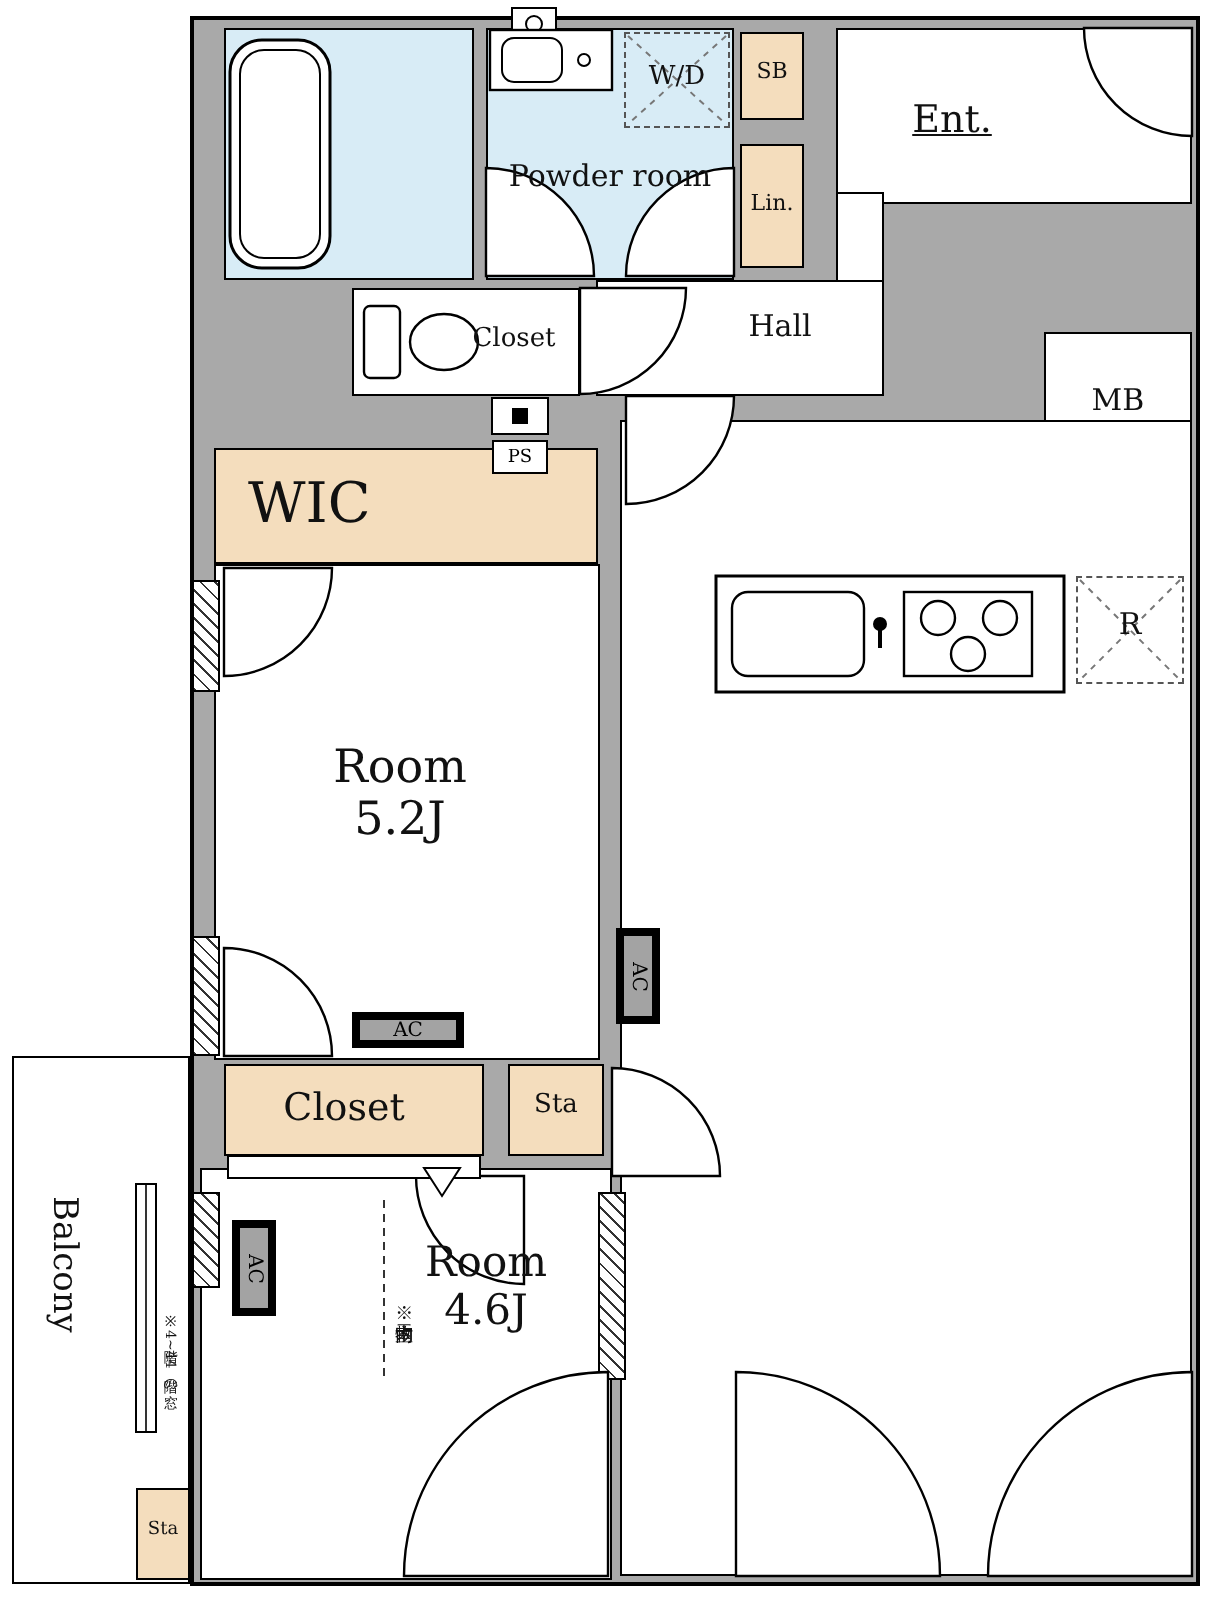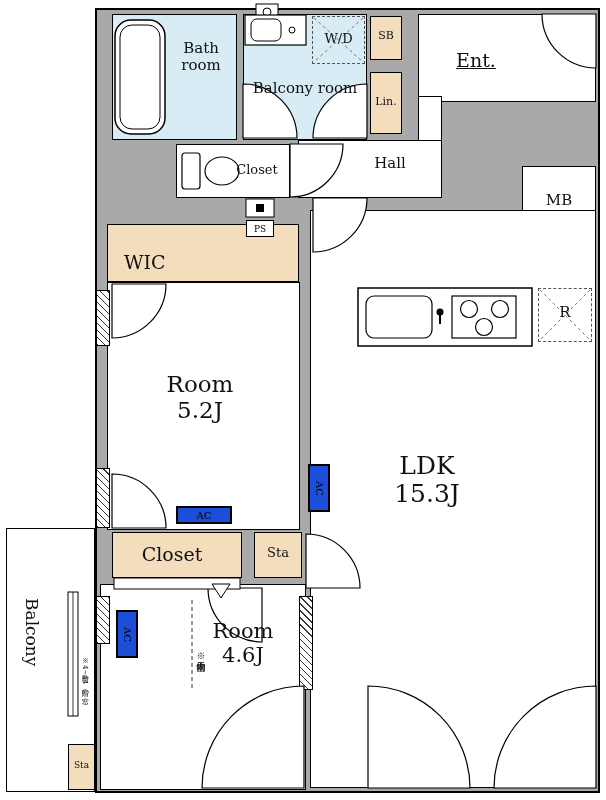--- a/index.html
+++ b/index.html
@@ -11,21 +11,21 @@
   .wet{background:#d8ecf6;}
   .store{background:#f4ddbd;}
   .patch{background:#fff;border:none;}
   .lbl{position:absolute;color:#111;text-align:center;line-height:1.12;white-space:pre-line;}
   .left{text-align:left;}
   .vtext{writing-mode:vertical-rl;}
   .hatch{background-color:#fff;border:1px solid #000;
          background-image:repeating-linear-gradient(45deg,#333 0px,#333 1px,transparent 1px,transparent 5px);}
   .dashedbox{border:1.5px dashed #555;}
   svg{position:absolute;left:0;top:0;pointer-events:none;}
-  .acbox{background:#1d4ed8;border:2px solid #000000;font-size:10px;display:flex;align-items:center;justify-content:center;
+  .acbox{background:#a3a3a3;border:4px solid #000000;font-size:10px;display:flex;align-items:center;justify-content:center;
          font-family:"DejaVu Serif",serif;text-align:right;}
 </style>
 </head>
 <body>
 
 <div class="stage">
 
   <div class="abs unit"></div>
 
   <div class="abs" style="left:6px;top:528px;width:89px;height:264px;background:#fff;border:1.5px solid #000;"></div>
@@ -128,32 +128,30 @@
 
     <rect x="114" y="578" width="126" height="11" fill="#fff" stroke="#000" stroke-width="1"></rect>
     <path d="M 212 584 L 230 584 L 221 598 Z" fill="#fff" stroke="#000" stroke-width="1"></path>
 
     <rect x="68" y="592" width="10" height="124" fill="#fff" stroke="#000" stroke-width="1"></rect>
     <line x1="73" y1="592" x2="73" y2="716" stroke="#000" stroke-width="0.8"></line>
 
     <line x1="192" y1="600" x2="192" y2="688" stroke="#333" stroke-width="1" stroke-dasharray="4 3"></line>
   </svg>
 
-  <div class="lbl" style="left:166px;top:40px;width:70px;font-size:15px;">Bath room</div>
   <div class="lbl" style="left:312px;top:32px;width:53px;font-size:13px;">W/D</div>
   <div class="lbl" style="left:370px;top:30px;width:32px;font-size:11px;">SB</div>
-  <div class="lbl" style="left:250px;top:80px;width:110px;font-size:15px;">Balcony room</div>
+  <div class="lbl" style="left:250px;top:80px;width:110px;font-size:15px;">Powder room</div>
   <div class="lbl" style="left:370px;top:96px;width:32px;font-size:11px;">Lin.</div>
   <div class="lbl" style="left:438px;top:50px;width:76px;font-size:19px;text-decoration:underline;">Ent.</div>
   <div class="lbl" style="left:228px;top:163px;width:58px;font-size:13px;">Closet</div>
   <div class="lbl" style="left:352px;top:155px;width:76px;font-size:15px;">Hall</div>
   <div class="lbl" style="left:538px;top:192px;width:42px;font-size:15px;">MB</div>
-  <div class="lbl left" style="left:124px;top:252px;width:80px;font-size:19px;">WIC</div>
+  <div class="lbl left" style="left:124px;top:236px;width:80px;font-size:28px;">WIC</div>
   <div class="lbl" style="left:148px;top:372px;width:104px;font-size:23px;"><span>Room</span><br><span>5.2J</span></div>
-  <div class="lbl" style="left:368px;top:452px;width:118px;font-size:25px;"><span>LDK</span><br><span>15.3J</span></div>
   <div class="lbl" style="left:538px;top:304px;width:54px;font-size:15px;">R</div>
   <div class="lbl" style="left:112px;top:544px;width:120px;font-size:19px;">Closet</div>
   <div class="lbl" style="left:254px;top:546px;width:48px;font-size:13px;">Sta</div>
   <div class="lbl" style="left:190px;top:620px;width:106px;font-size:21px;"><span>Room</span><br><span>4.6J</span></div>
   <div class="lbl vtext" style="left:22px;top:572px;height:120px;font-size:17px;">Balcony</div>
   <div class="lbl" style="left:68px;top:760px;width:27px;font-size:9px;">Sta</div>
   <div class="lbl vtext" style="left:196px;top:610px;height:80px;font-size:9px;">※室内物干</div>
   <div class="lbl vtext" style="left:80px;top:634px;height:80px;font-size:7px;">※4階~44階の窓</div>
 
 </div>

